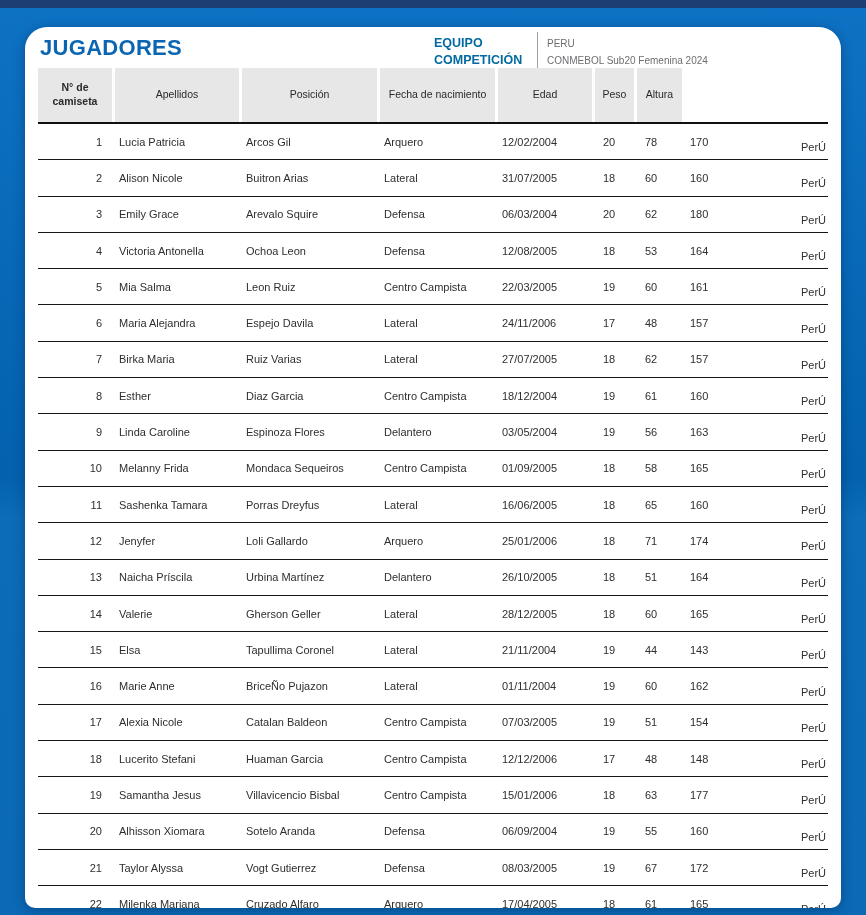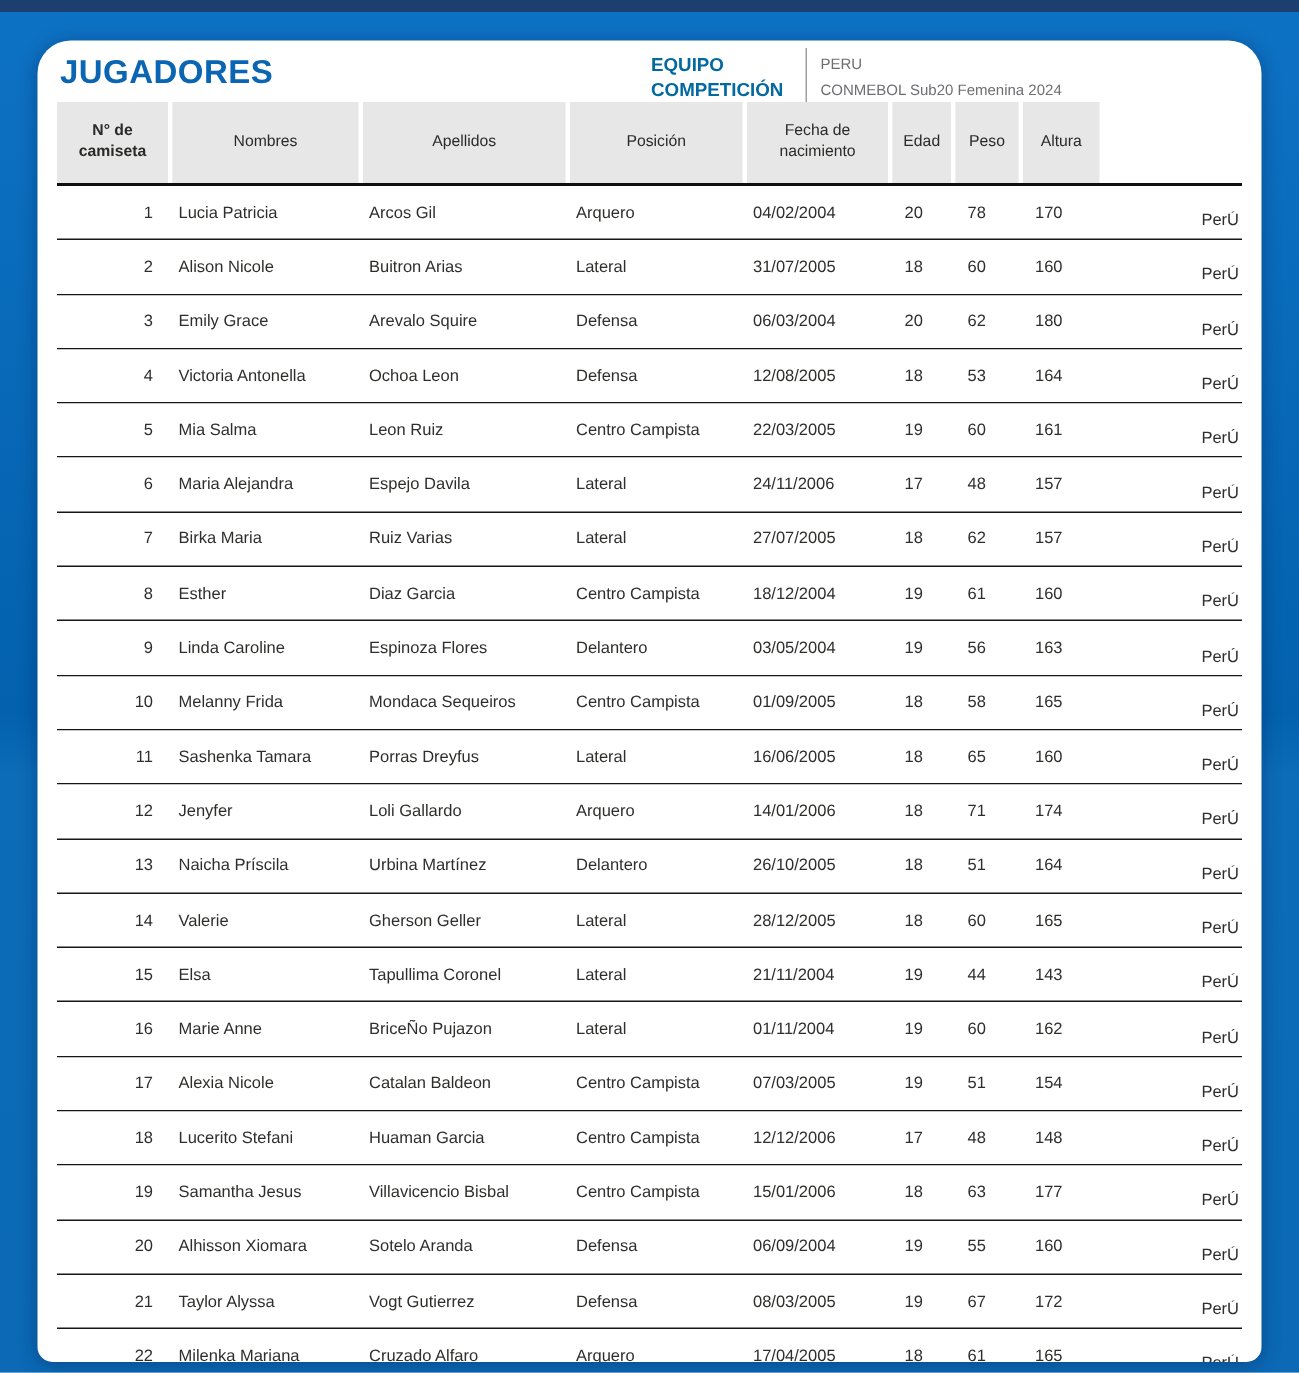--- a/index.html
+++ b/index.html
@@ -85,35 +85,34 @@
     <div class="meta-divider"></div>
     <div class="meta-values">
       <div>PERU</div>
       <div>CONMEBOL Sub20 Femenina 2024</div>
     </div>
   </div>
 
   <div class="table">
     <div class="thead">
         <div class="th c-camiseta">N° de camiseta</div>
-        <div class="th c-nombres">Nombres</div>
         <div class="th c-apellidos">Apellidos</div>
         <div class="th c-posicion">Posición</div>
         <div class="th c-fecha">Fecha de nacimiento</div>
         <div class="th c-edad">Edad</div>
         <div class="th c-peso">Peso</div>
         <div class="th c-altura">Altura</div>
       </div>
     <div class="tbody">
         <div class="row">
           <div class="cell c-camiseta">1</div>
           <div class="cell c-nombres">Lucia Patricia</div>
           <div class="cell c-apellidos">Arcos Gil</div>
           <div class="cell c-posicion">Arquero</div>
-          <div class="cell c-fecha">04/02/2004</div>
+          <div class="cell c-fecha">12/02/2004</div>
           <div class="cell c-edad">20</div>
           <div class="cell c-peso">78</div>
           <div class="cell c-altura">170</div>
           <div class="cell c-nacionalidad">PerÚ</div>
         </div>
         <div class="row">
           <div class="cell c-camiseta">2</div>
           <div class="cell c-nombres">Alison Nicole</div>
           <div class="cell c-apellidos">Buitron Arias</div>
           <div class="cell c-posicion">Lateral</div>
@@ -220,21 +219,21 @@
           <div class="cell c-edad">18</div>
           <div class="cell c-peso">65</div>
           <div class="cell c-altura">160</div>
           <div class="cell c-nacionalidad">PerÚ</div>
         </div>
         <div class="row">
           <div class="cell c-camiseta">12</div>
           <div class="cell c-nombres">Jenyfer</div>
           <div class="cell c-apellidos">Loli Gallardo</div>
           <div class="cell c-posicion">Arquero</div>
-          <div class="cell c-fecha">14/01/2006</div>
+          <div class="cell c-fecha">25/01/2006</div>
           <div class="cell c-edad">18</div>
           <div class="cell c-peso">71</div>
           <div class="cell c-altura">174</div>
           <div class="cell c-nacionalidad">PerÚ</div>
         </div>
         <div class="row">
           <div class="cell c-camiseta">13</div>
           <div class="cell c-nombres">Naicha Príscila</div>
           <div class="cell c-apellidos">Urbina Martínez</div>
           <div class="cell c-posicion">Delantero</div>

